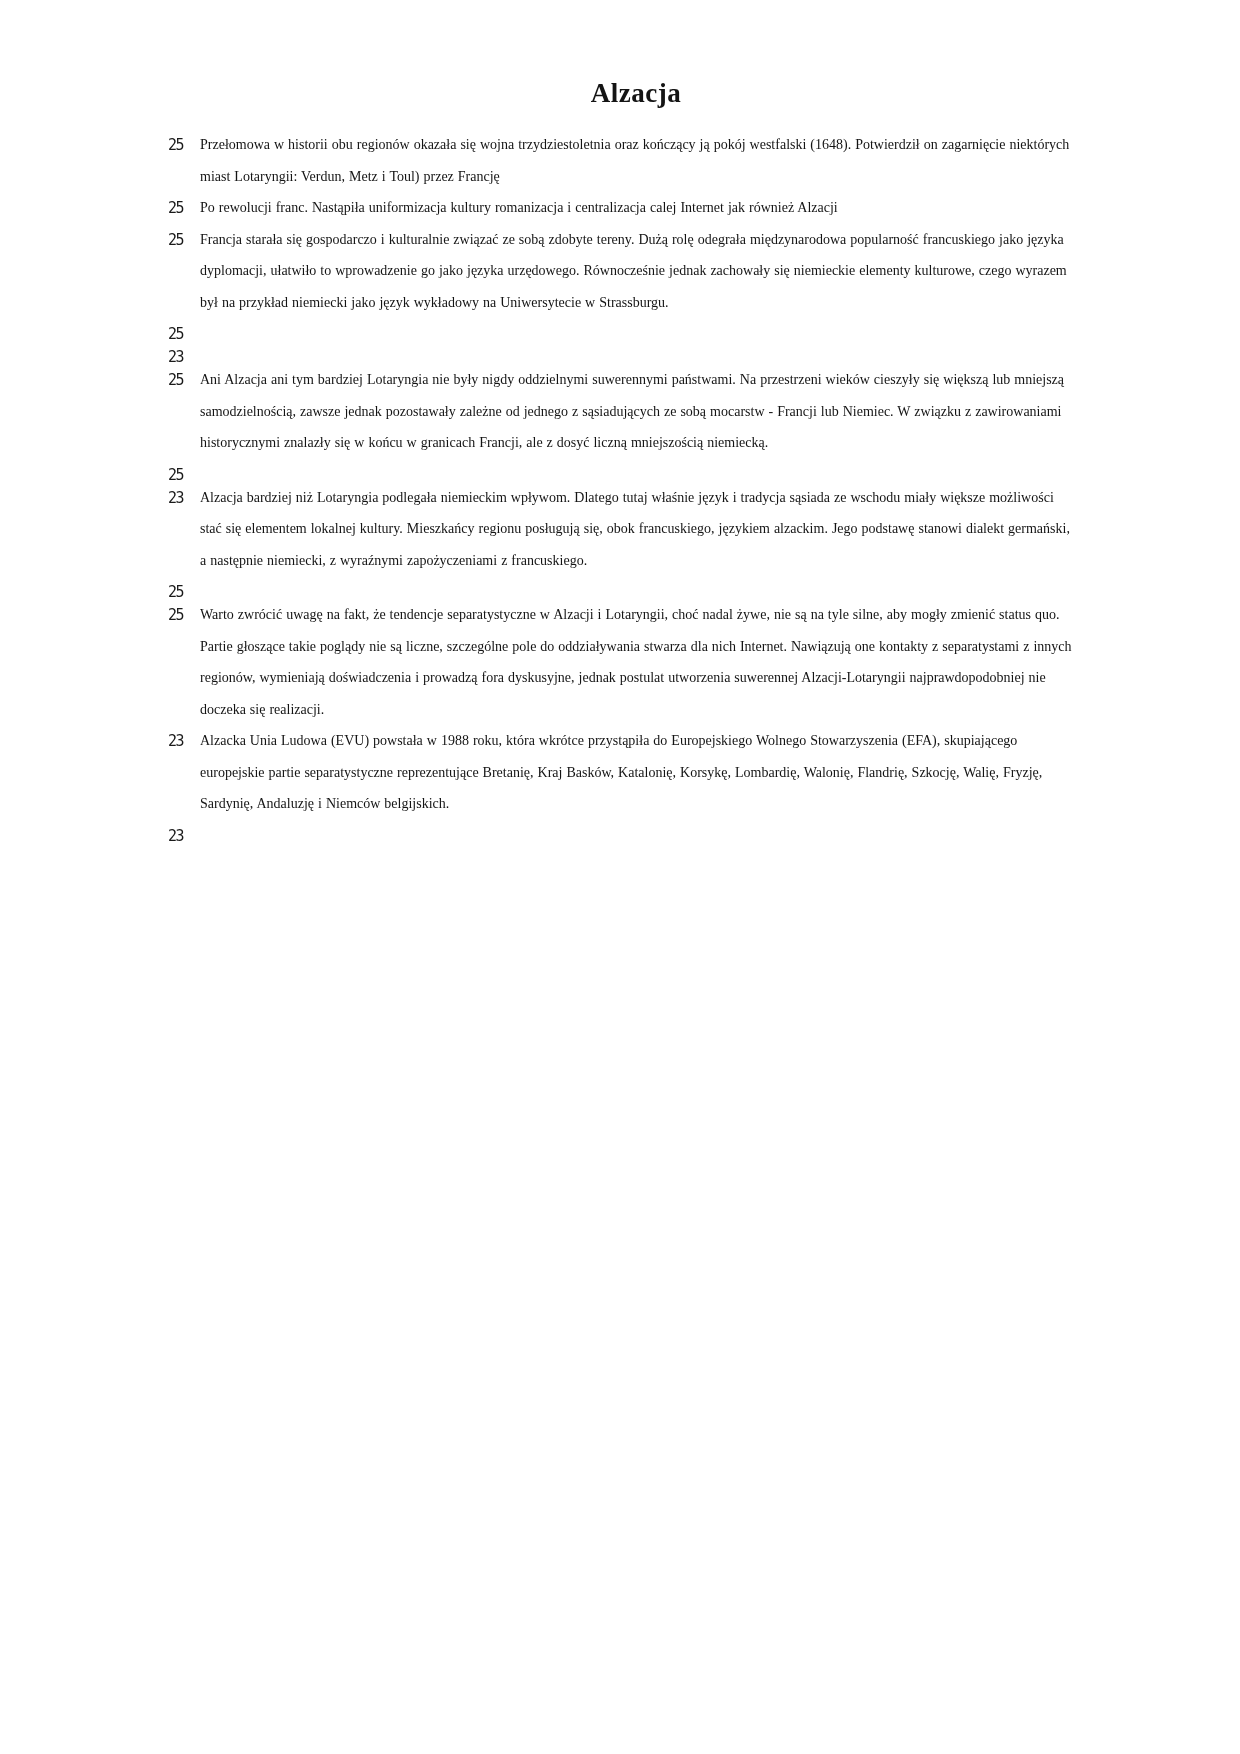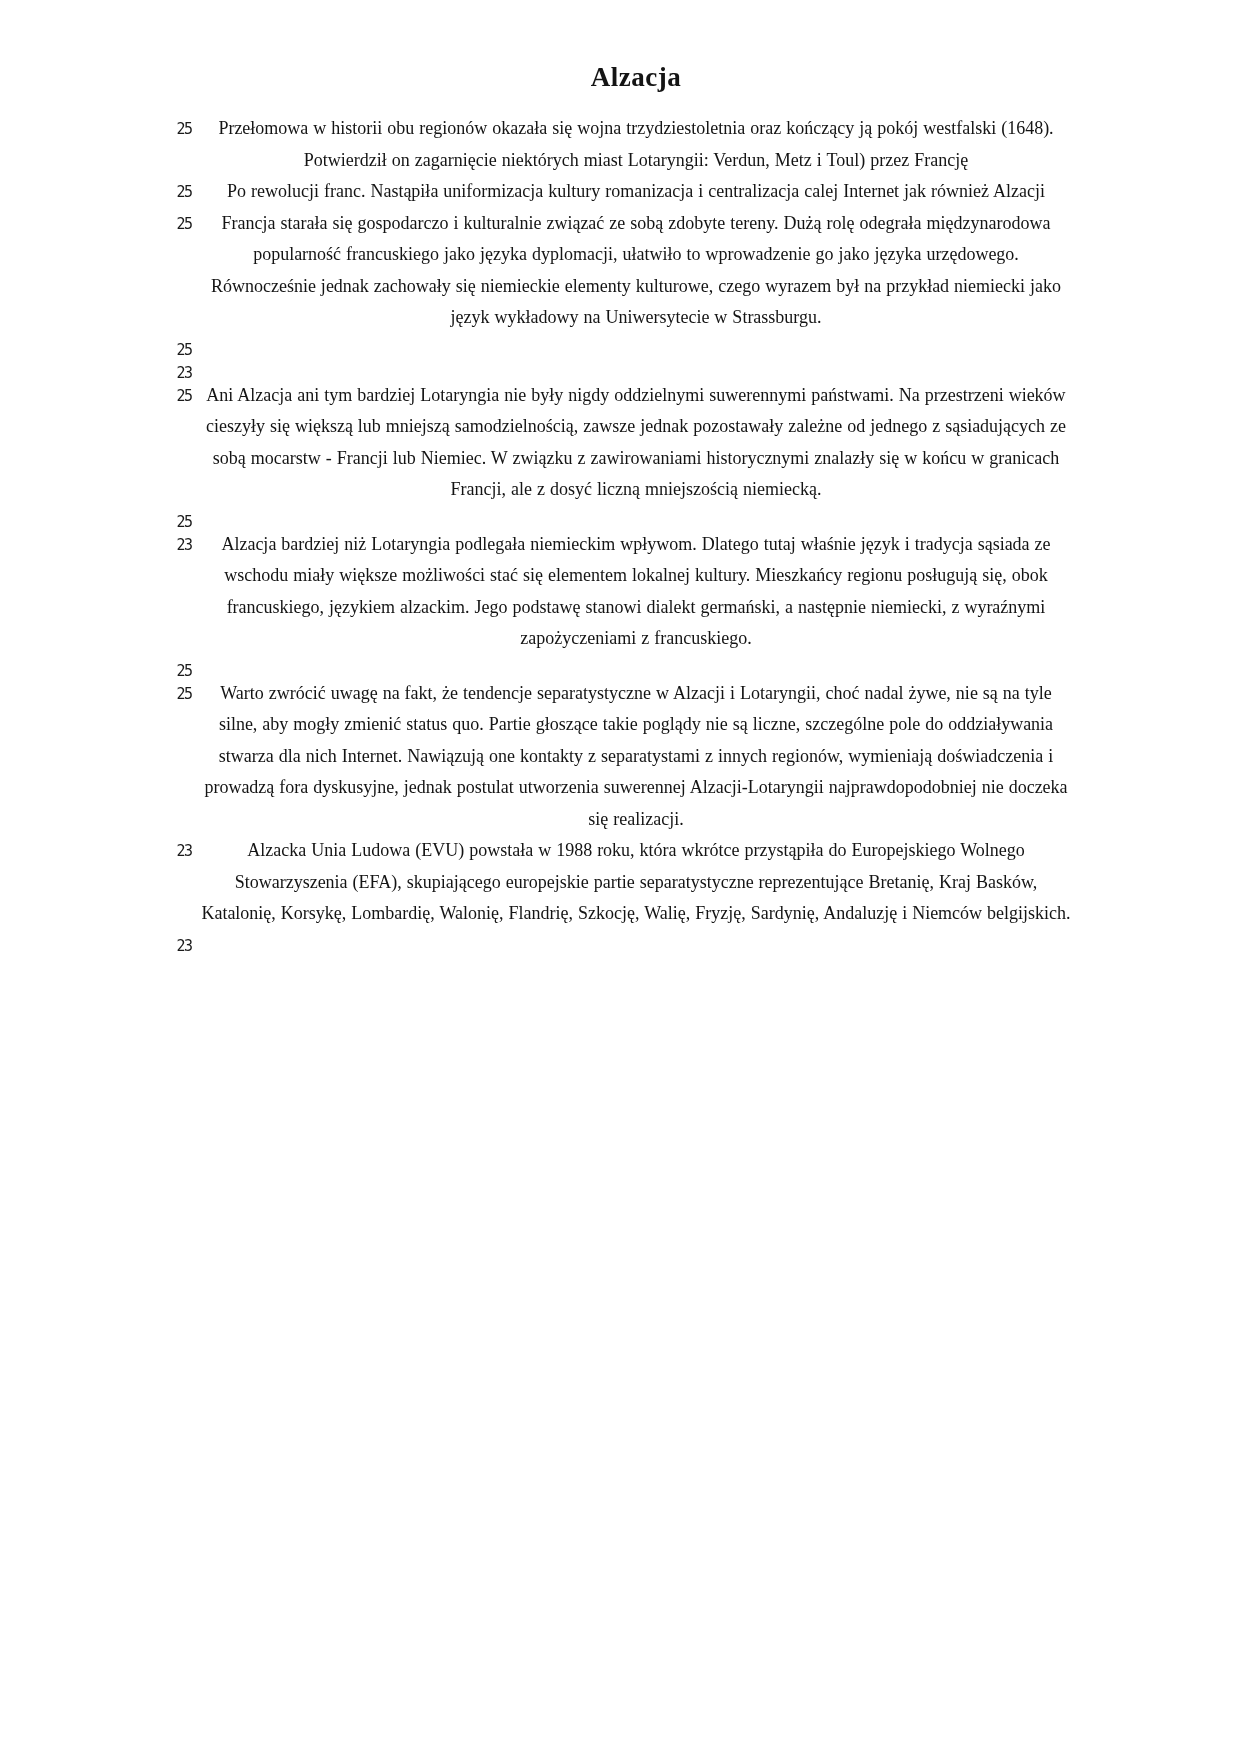--- a/index.html
+++ b/index.html
@@ -11,56 +11,55 @@
     width: 1240px;
     height: 1754px;
     font-family: "Liberation Serif", serif;
     color: #141414;
     overflow: hidden;
   }
   .page {
     box-sizing: border-box;
     width: 1240px;
     height: 1510px;
-    padding: 61px 0 0 168px;
+    padding: 77px 0 0 168px;
   }
   .title {
     width: 872px;
     margin: 0 0 19px 32px;
     text-align: center;
     font-size: 27px;
     line-height: 33px;
     font-weight: bold;
     letter-spacing: 0.5px;
   }
   .doc-list {
     margin: 0;
     padding: 0;
   }
   .item {
     display: flex;
     align-items: flex-start;
     margin: 0;
-    text-align: center;
   }
   .marker {
     flex: 0 0 32px;
     width: 32px;
     font-family: "DejaVu Sans Mono", monospace;
     font-size: 15px;
     line-height: 15px;
     letter-spacing: -1.5px;
     padding-top: 8px;
     color: #1a1a1a;
     transform: scaleY(1.05);
     transform-origin: top left;
   }
   .text {
     width: 872px;
-    font-size: 18px;
+    font-size: 14px;
     line-height: 31.5px;
     font-family: "Liberation Serif", "DejaVu Sans", serif;
     word-spacing: 0.5px;
   }
 </style>
 </head>
 <body>
 
 <div class="page">
 

